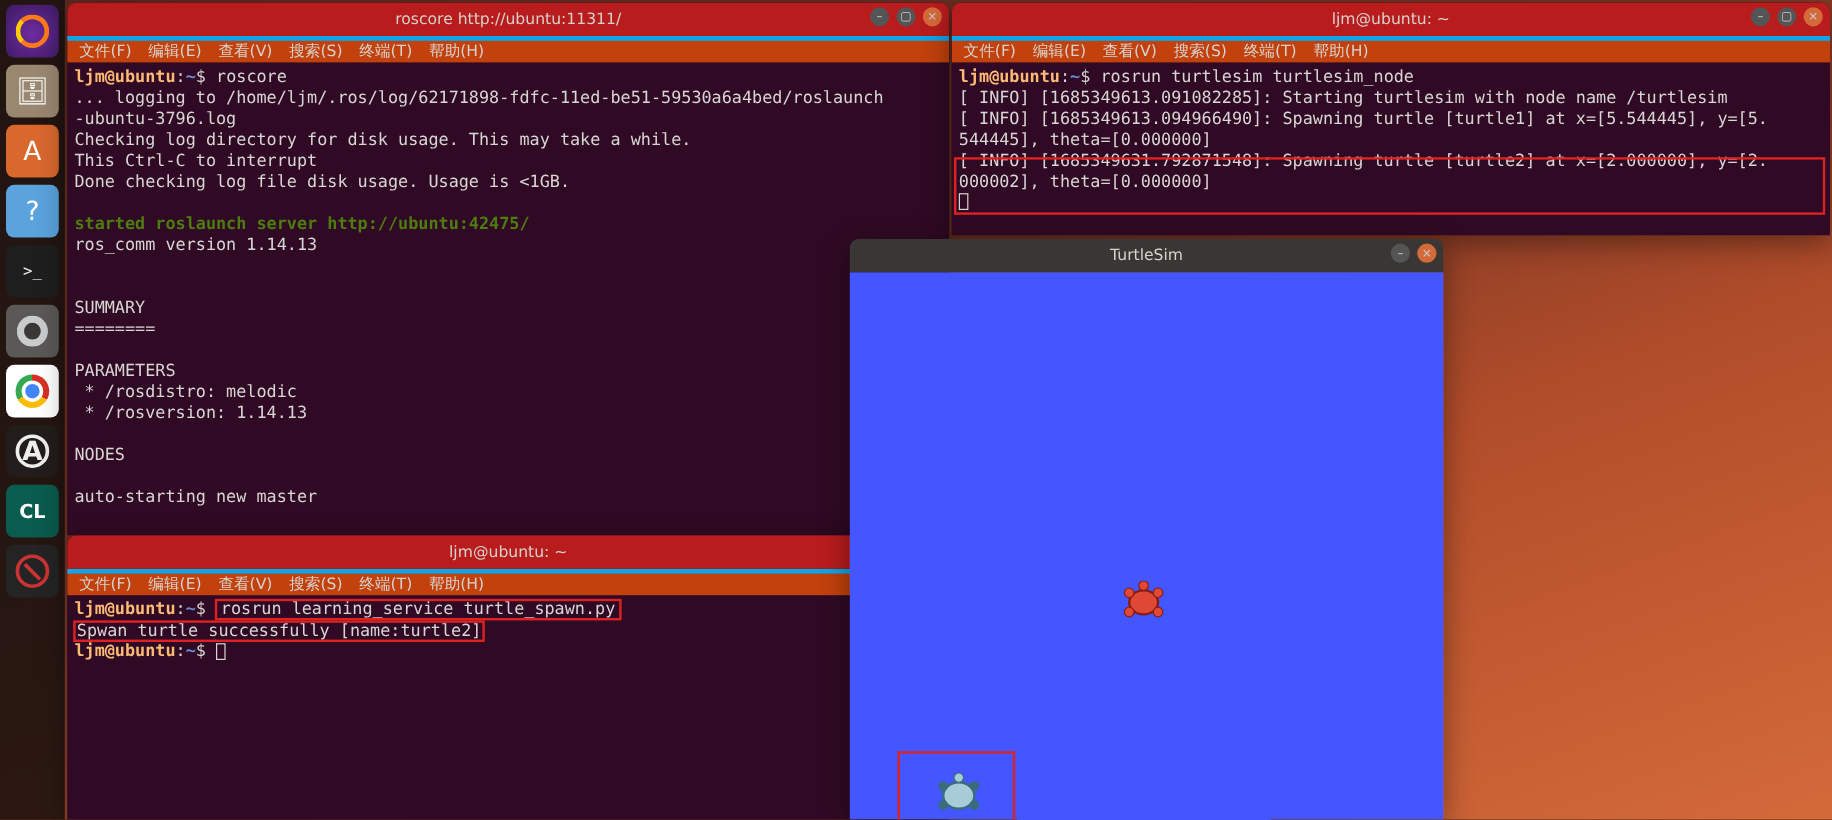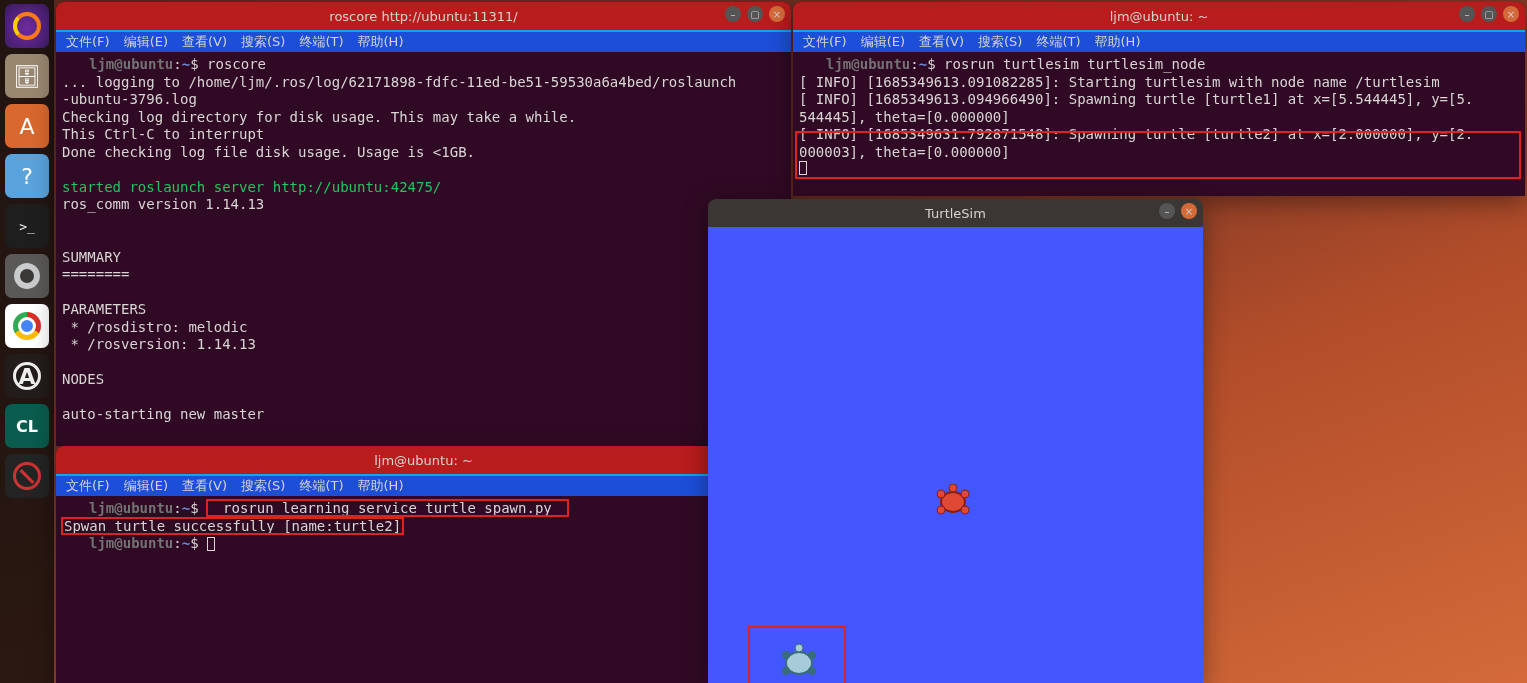--- a/index.html
+++ b/index.html
@@ -25,27 +25,27 @@
   .chrome-c::after { content:""; width:12px; height:12px; border-radius:50%; background:#4285f4; border:3px solid #fff; }
   .aup { width:28px; height:28px; border:3px solid #eee; border-radius:50%; display:flex; align-items:center; justify-content:center; color:#eee; font-weight:bold; }
   .prohibit-c { width:28px; height:28px; border:3px solid #c33; border-radius:50%; position:relative; }
   .prohibit-c::after{ content:""; position:absolute; left:2px; right:2px; top:10px; height:3px; background:#c33; transform:rotate(45deg);}
   
   .win { position:absolute; background:#300a24; border-radius:8px 8px 0 0; box-shadow:0 6px 24px rgba(0,0,0,.4); overflow:hidden; }
   .titlebar { height:28px; background:#b91c1c; display:flex; align-items:center; justify-content:center; color:#d6d3cf; font-size:13px; position:relative; }
   .titlebar .controls { position:absolute; right:6px; top:4px; display:flex; gap:6px; }
   .ctrl { width:16px; height:16px; border-radius:50%; background:#555; display:flex; align-items:center; justify-content:center; color:#ccc; font-size:10px; cursor:pointer; }
   .ctrl.close { background:#d46a3a; }
-  .menubar { height:22px; background:#1d4ed8; display:flex; align-items:center; gap:14px; padding:0 10px; color:#d6d3cf; font-size:13px; border-top:2px solid #0ea5e9;}
+  .menubar { height:22px; background:#c2410c; display:flex; align-items:center; gap:14px; padding:0 10px; color:#d6d3cf; font-size:13px; border-top:4px solid #0ea5e9;}
   .menubar span { cursor:pointer; }
   .termbody { padding:4px 6px; font:14px/1.25 "DejaVu Sans Mono", monospace; color:#d8d6d4; white-space:pre; }
-  .pr-user { color:#737373; font-weight:bold;margin-left:27px; }
+  .pr-user { color:#fdba74; font-weight:bold; }
   .pr-colon{ color:#d8d6d4; }
   .pr-path { color:#6a8dd6; font-weight:bold; }
-  .bold { font-weight:normal; color:#22c55e; }
+  .bold { font-weight:bold; color:#4d7c0f; }
   .hl-red { outline:2px solid #d22; outline-offset:-1px; }
   
   .tswin { position:absolute; border-radius:8px 8px 0 0; overflow:hidden; box-shadow:0 6px 24px rgba(0,0,0,.4); }
   .tswin .titlebar { background:#3a3633; }
   .tscanvas { background:#4356ff; position:relative; }
 </style>
 </head>
 <body>
 
 <div id="desktop">
@@ -120,21 +120,21 @@
       <span>ljm@ubuntu: ~</span>
     </div>
     <div class="menubar">
       <span>文件(F)</span>
       <span>编辑(E)</span>
       <span>查看(V)</span>
       <span>搜索(S)</span>
       <span>终端(T)</span>
       <span>帮助(H)</span>
     </div>
-    <div class="termbody"><span class="pr-user">ljm@ubuntu</span><span class="pr-colon">:</span><span class="pr-path">~</span><span class="pr-colon">$ </span><span class="hl-red" style="padding:0 16px;">rosrun learning_service turtle_spawn.py</span>
+    <div class="termbody"><span class="pr-user">ljm@ubuntu</span><span class="pr-colon">:</span><span class="pr-path">~</span><span class="pr-colon">$ </span><span class="hl-red" style="padding:0 4px;">rosrun learning_service turtle_spawn.py</span>
 <span class="hl-red" style="padding:0 2px;margin-top:31px;">Spwan turtle successfully [name:turtle2]</span>
 <span class="pr-user">ljm@ubuntu</span><span class="pr-colon">:</span><span class="pr-path">~</span><span class="pr-colon">$ </span><span style="display:inline-block;width:8px;height:14px;border:1px solid #d8d6d4;vertical-align:middle;"></span></div>
   </div>
 
   <div class="win" style="left:793px; top:2px; width:732px; height:194px;">
     <div class="titlebar">
       <span>ljm@ubuntu: ~</span>
       <div class="controls">
         <div class="ctrl">–</div>
         <div class="ctrl">▢</div>
@@ -147,21 +147,21 @@
       <span>查看(V)</span>
       <span>搜索(S)</span>
       <span>终端(T)</span>
       <span>帮助(H)</span>
     </div>
     <div class="termbody"><span class="pr-user">ljm@ubuntu</span><span class="pr-colon">:</span><span class="pr-path">~</span><span class="pr-colon">$ </span><span>rosrun turtlesim turtlesim_node</span>
 <span>[ INFO] [1685349613.091082285]: Starting turtlesim with node name /turtlesim</span>
 <span>[ INFO] [1685349613.094966490]: Spawning turtle [turtle1] at x=[5.544445], y=[5.</span>
 <span>544445], theta=[0.000000]</span>
 <span>[ INFO] [1685349631.792871548]: Spawning turtle [turtle2] at x=[2.000000], y=[2.</span>
-<span>000003], theta=[0.000000]</span>
+<span>000002], theta=[0.000000]</span>
 <span style="display:inline-block;width:8px;height:14px;border:1px solid #d8d6d4;vertical-align:top;"></span></div>
     <div style="position:absolute; left:2px; top:129px; width:726px; height:48px; border:2px solid #d22; pointer-events:none;"></div>
   </div>
 
   <div class="tswin" style="left:708px; top:199px; width:495px; height:484px;">
     <div class="titlebar">
       <span>TurtleSim</span>
       <div class="controls">
         <div class="ctrl">–</div>
         <div class="ctrl close">×</div>

